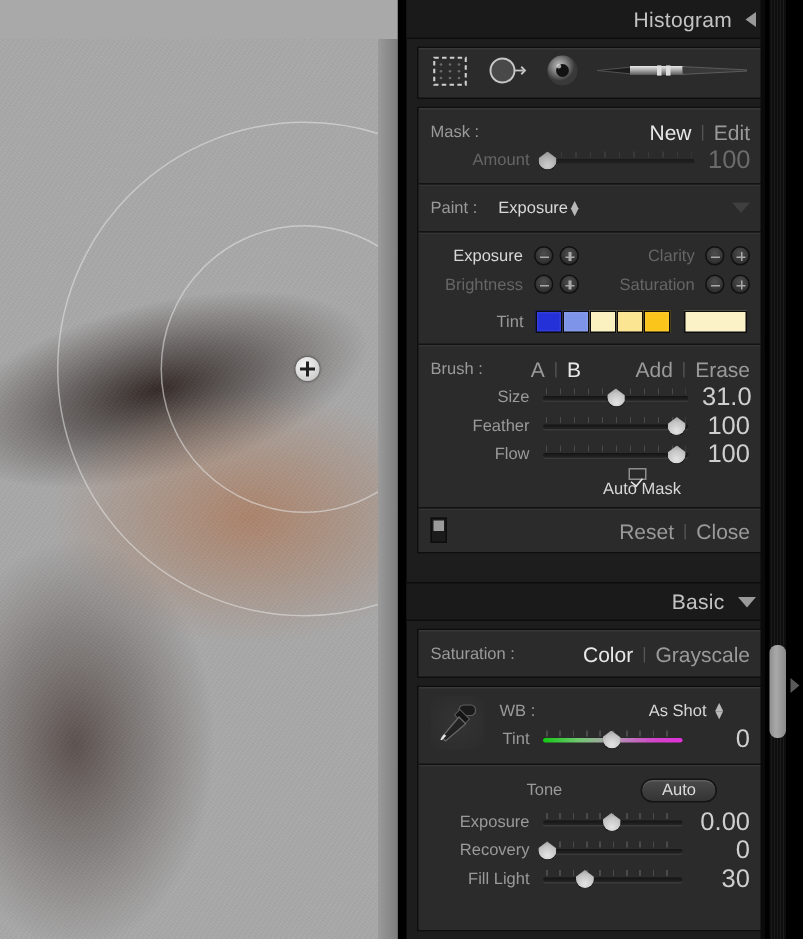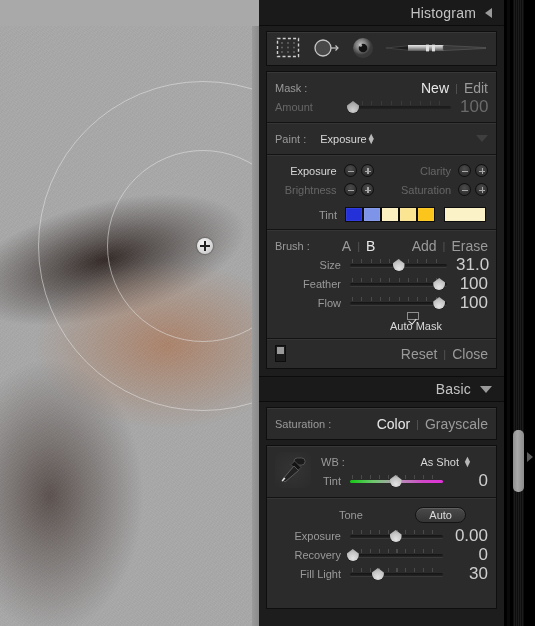--- a/index.html
+++ b/index.html
@@ -71,21 +71,21 @@
     box-shadow:0 0 2px rgba(0,0,0,0.7);
   }
   #brush-pin:before, #brush-pin:after {
     content:""; position:absolute; background:#222;
   }
   #brush-pin:before { left:7px; top:3px; width:1.5px; height:10px; }
   #brush-pin:after  { left:3px; top:7px; width:10px; height:1.5px; }
 
   
   #right-panel {
-    position:absolute; left:259px; top:0; width:245px; height:626px;
+    position:absolute; left:271px; top:0; width:245px; height:626px;
     background:#1d1d1d;
   }
   .panel-header {
     height:26px; display:flex; align-items:center; justify-content:flex-end;
     padding-right:12px; gap:9px;
     background:#1a1a1a;
     border-bottom:1px solid #0c0c0c;
   }
   .panel-header .title {
     font-size:14px; color:#c3c3c3; letter-spacing:0.2px;
@@ -292,21 +292,21 @@
 
       <div class="sub">
         <div class="row">
           <span class="lbl">Mask :</span>
           <span style="flex:1"></span>
           <span class="btn-text on">New</span>
           <span class="sep">|</span>
           <span class="btn-text">Edit</span>
         </div>
         <div class="row">
-          <span class="lbl dim" style="width:66px;text-align:left;">Amount</span>
+          <span class="lbl dim" style="width:66px;text-align:right;">Amount</span>
           <div class="slider" style="margin:0 9px;">
             <div class="strack dim"></div>
               <div class="sticks dim"></div>
             <div class="sknob dim" style="left:3%"></div>
           </div>
           <span class="val dim" style="width:28px;">100</span>
         </div>
       </div>
 
       <div class="sub">
@@ -400,21 +400,21 @@
         <div class="row">
           <span class="toggle-sw"></span>
           <span style="flex:1"></span>
           <span class="btn-text">Reset</span>
           <span class="sep">|</span>
           <span class="btn-text">Close</span>
         </div>
       </div>
     </div>
 
-    <div class="panel-header" style="margin-top:7px;border-top:1px solid #0c0c0c;">
+    <div class="panel-header" style="margin-top:19px;border-top:1px solid #0c0c0c;">
       <span class="title">Basic</span>
       <span class="tri tri-down"></span>
     </div>
 
     <div class="group">
       <div class="sub last">
         <div class="row">
           <span class="lbl">Saturation :</span>
           <span style="flex:1"></span>
           <span class="btn-text on">Color</span>

